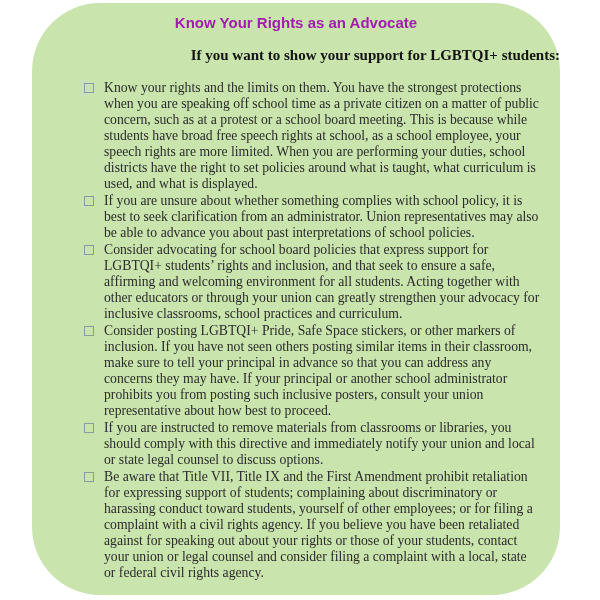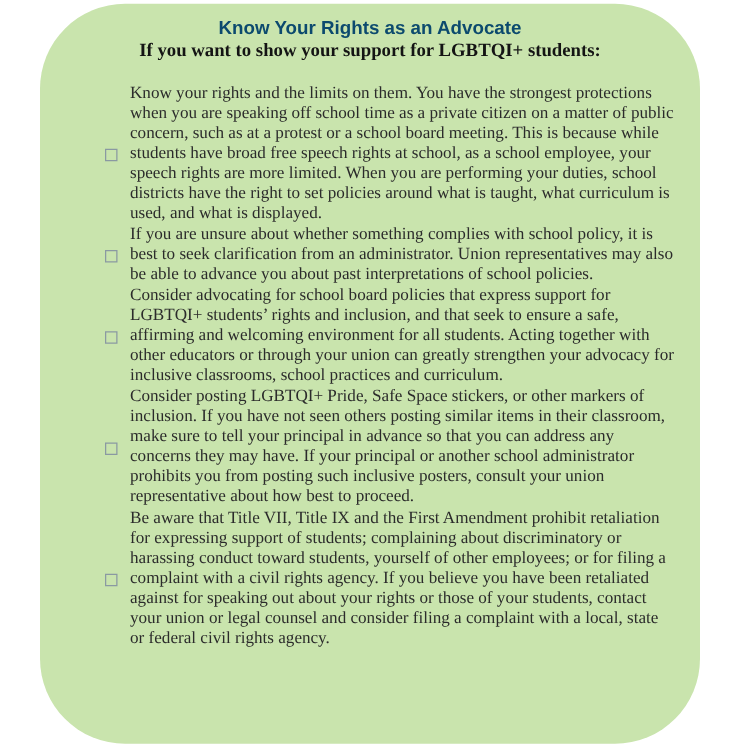--- a/index.html
+++ b/index.html
@@ -21,36 +21,37 @@
     border-radius: 68px;
     box-sizing: border-box;
   }
   .title {
     margin-top: 11px;
     text-align: center;
     font-family: "Liberation Sans", sans-serif;
     font-weight: bold;
     font-size: 15px;
     line-height: 18px;
-    color: #0c4a6e;
+    color: #a21caf;
   }
   .subtitle {
-    text-align: center;
+    margin-top: 14px;
+    text-align: right;
     font-family: "Liberation Serif", serif;
     font-weight: bold;
     font-size: 15px;
     line-height: 18px;
     color: #141414;
   }
   .list {
     margin: 16px 20px 0 52px;
   }
   .item {
     display: flex;
-    align-items: center;
+    align-items: flex-start;
     margin-bottom: 1px;
   }
   .bullet {
     display: inline-block;
     width: 8px;
     height: 8px;
     border: 1px solid #8a99a2;
     margin-top: 3px;
     margin-right: 10px;
     flex-shrink: 0;
@@ -88,20 +89,24 @@
     <div class="item">
       <span class="bullet"></span>
       <div class="item-text">Consider advocating for school board policies that express support for LGBTQI+ students’ rights and inclusion, and that seek to ensure a safe, affirming and welcoming environment for all students. Acting together with other educators or through your union can greatly strengthen your advocacy for inclusive classrooms, school practices and curriculum.</div>
     </div>
 
     <div class="item">
       <span class="bullet"></span>
       <div class="item-text">Consider posting LGBTQI+ Pride, Safe Space stickers, or other markers of inclusion. If you have not seen others posting similar items in their classroom, make sure to tell your principal in advance so that you can address any concerns they may have. If your principal or another school administrator prohibits you from posting such inclusive posters, consult your union representative about how best to proceed.</div>
     </div>
 
+    <div class="item">
+      <span class="bullet"></span>
+      <div class="item-text">If you are instructed to remove materials from classrooms or libraries, you should comply with this directive and immediately notify your union and local or state legal counsel to discuss options.</div>
+    </div>
 
     <div class="item">
       <span class="bullet"></span>
       <div class="item-text">Be aware that Title VII, Title IX and the First Amendment prohibit retaliation for expressing support of students; complaining about discriminatory or harassing conduct toward students, yourself of other employees; or for filing a complaint with a civil rights agency. If you believe you have been retaliated against for speaking out about your rights or those of your students, contact your union or legal counsel and consider filing a complaint with a local, state or federal civil rights agency.</div>
     </div>
 
   </div>
 </div>
 
 </body></html>

